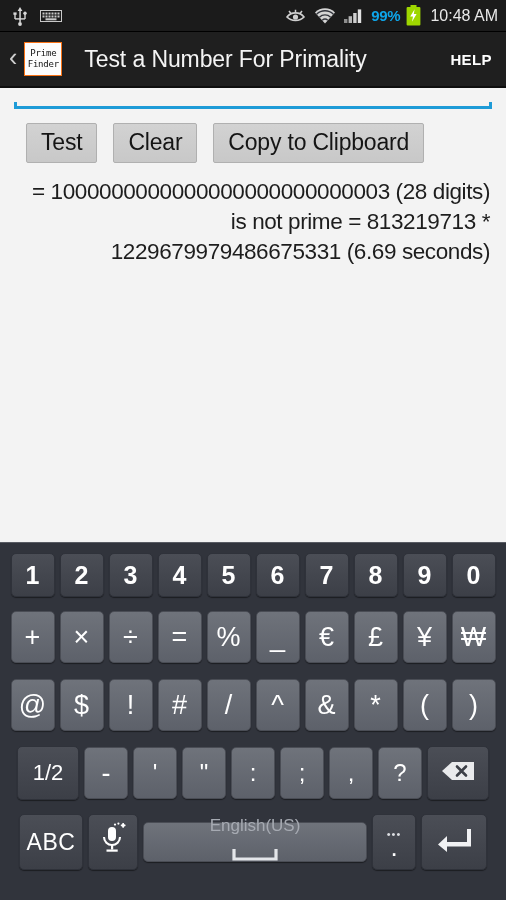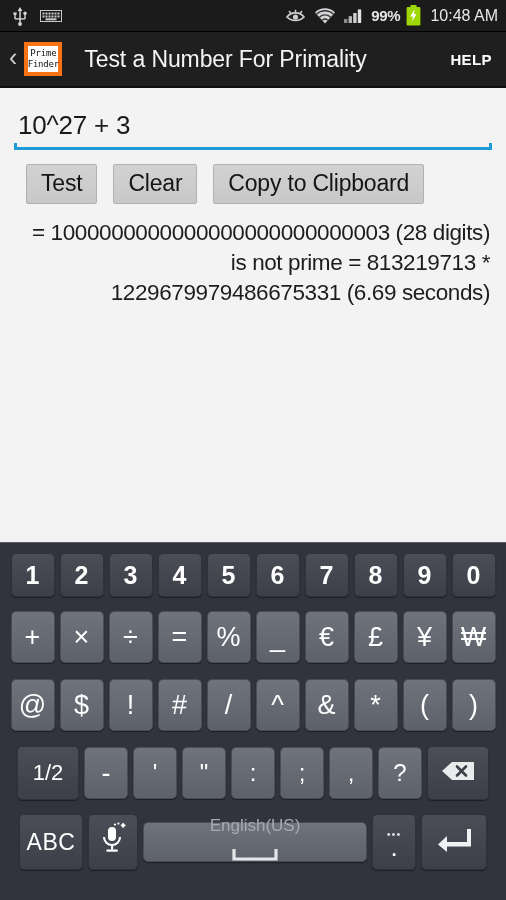--- a/index.html
+++ b/index.html
@@ -14,33 +14,33 @@
   
   .statusbar {
     height: 32px; background: #1b1b1b;
     display: flex; align-items: center;
     padding: 0 8px 0 12px;
     border-bottom: 1px solid #000;
   }
   .sb-left { display: flex; align-items: center; gap: 12px; }
   .sb-right { margin-left: auto; display: flex; align-items: center; gap: 6px; }
   .sb-icon { display: flex; align-items: center; justify-content: center; }
-  .sb-pct { color: #e5e5e5; font-size: 15px; font-weight: bold; letter-spacing: -0.3px; }
+  .sb-pct { color: #0ea5e9; font-size: 15px; font-weight: bold; letter-spacing: -0.3px; }
   .sb-clock { color: #e8e8e8; font-size: 16px; margin-left: 3px; letter-spacing: 0px; }
 
   
   .actionbar {
     height: 56px; background: #1f1f1f;
     display: flex; align-items: center;
     padding-left: 6px; padding-right: 14px;
     border-bottom: 2px solid #0e0e0e;
   }
   .ab-back { color: #cfcfcf; font-size: 25px; padding: 0 3px 3px 3px; line-height: 1; }
   .ab-logo {
-    width: 38px; height: 34px; background: #fdfdfd; border: 4px solid #f97316;
+    width: 38px; height: 34px; background: #fdfdfd; border: 1px solid #f97316;
     display: flex; flex-direction: column; align-items: center; justify-content: center;
     color: #111; font-family: "DejaVu Sans Mono", monospace; font-size: 9px;
     line-height: 11px; margin-left: 4px; letter-spacing: -0.2px;
   }
   .ab-title {
     color: #f4f4f4; font-size: 23px; margin-left: 22px;
     white-space: nowrap; letter-spacing: -0.1px;
   }
   .ab-help {
     margin-left: auto; color: #ffffff; font-size: 15px; font-weight: bold;
@@ -203,21 +203,20 @@
     <div class="ab-logo">
       <span>Prime</span>
       <span>Finder</span>
     </div>
     <span class="ab-title">Test a Number For Primality</span>
     <span class="ab-help">HELP</span>
   </div>
 
   <div class="content">
     <div class="field-wrap">
-      <input class="field-input" type="text" value="10^27 + 3" style="">
       <div class="field-underline"></div>
     </div>
 
     <div class="btn-row">
       <button class="btn">Test</button>
       <button class="btn">Clear</button>
       <button class="btn">Copy to Clipboard</button>
     </div>
 
     <div class="result">= 1000000000000000000000000003 (28 digits) is not prime = 813219713 * 1229679979486675331 (6.69 seconds)</div>

